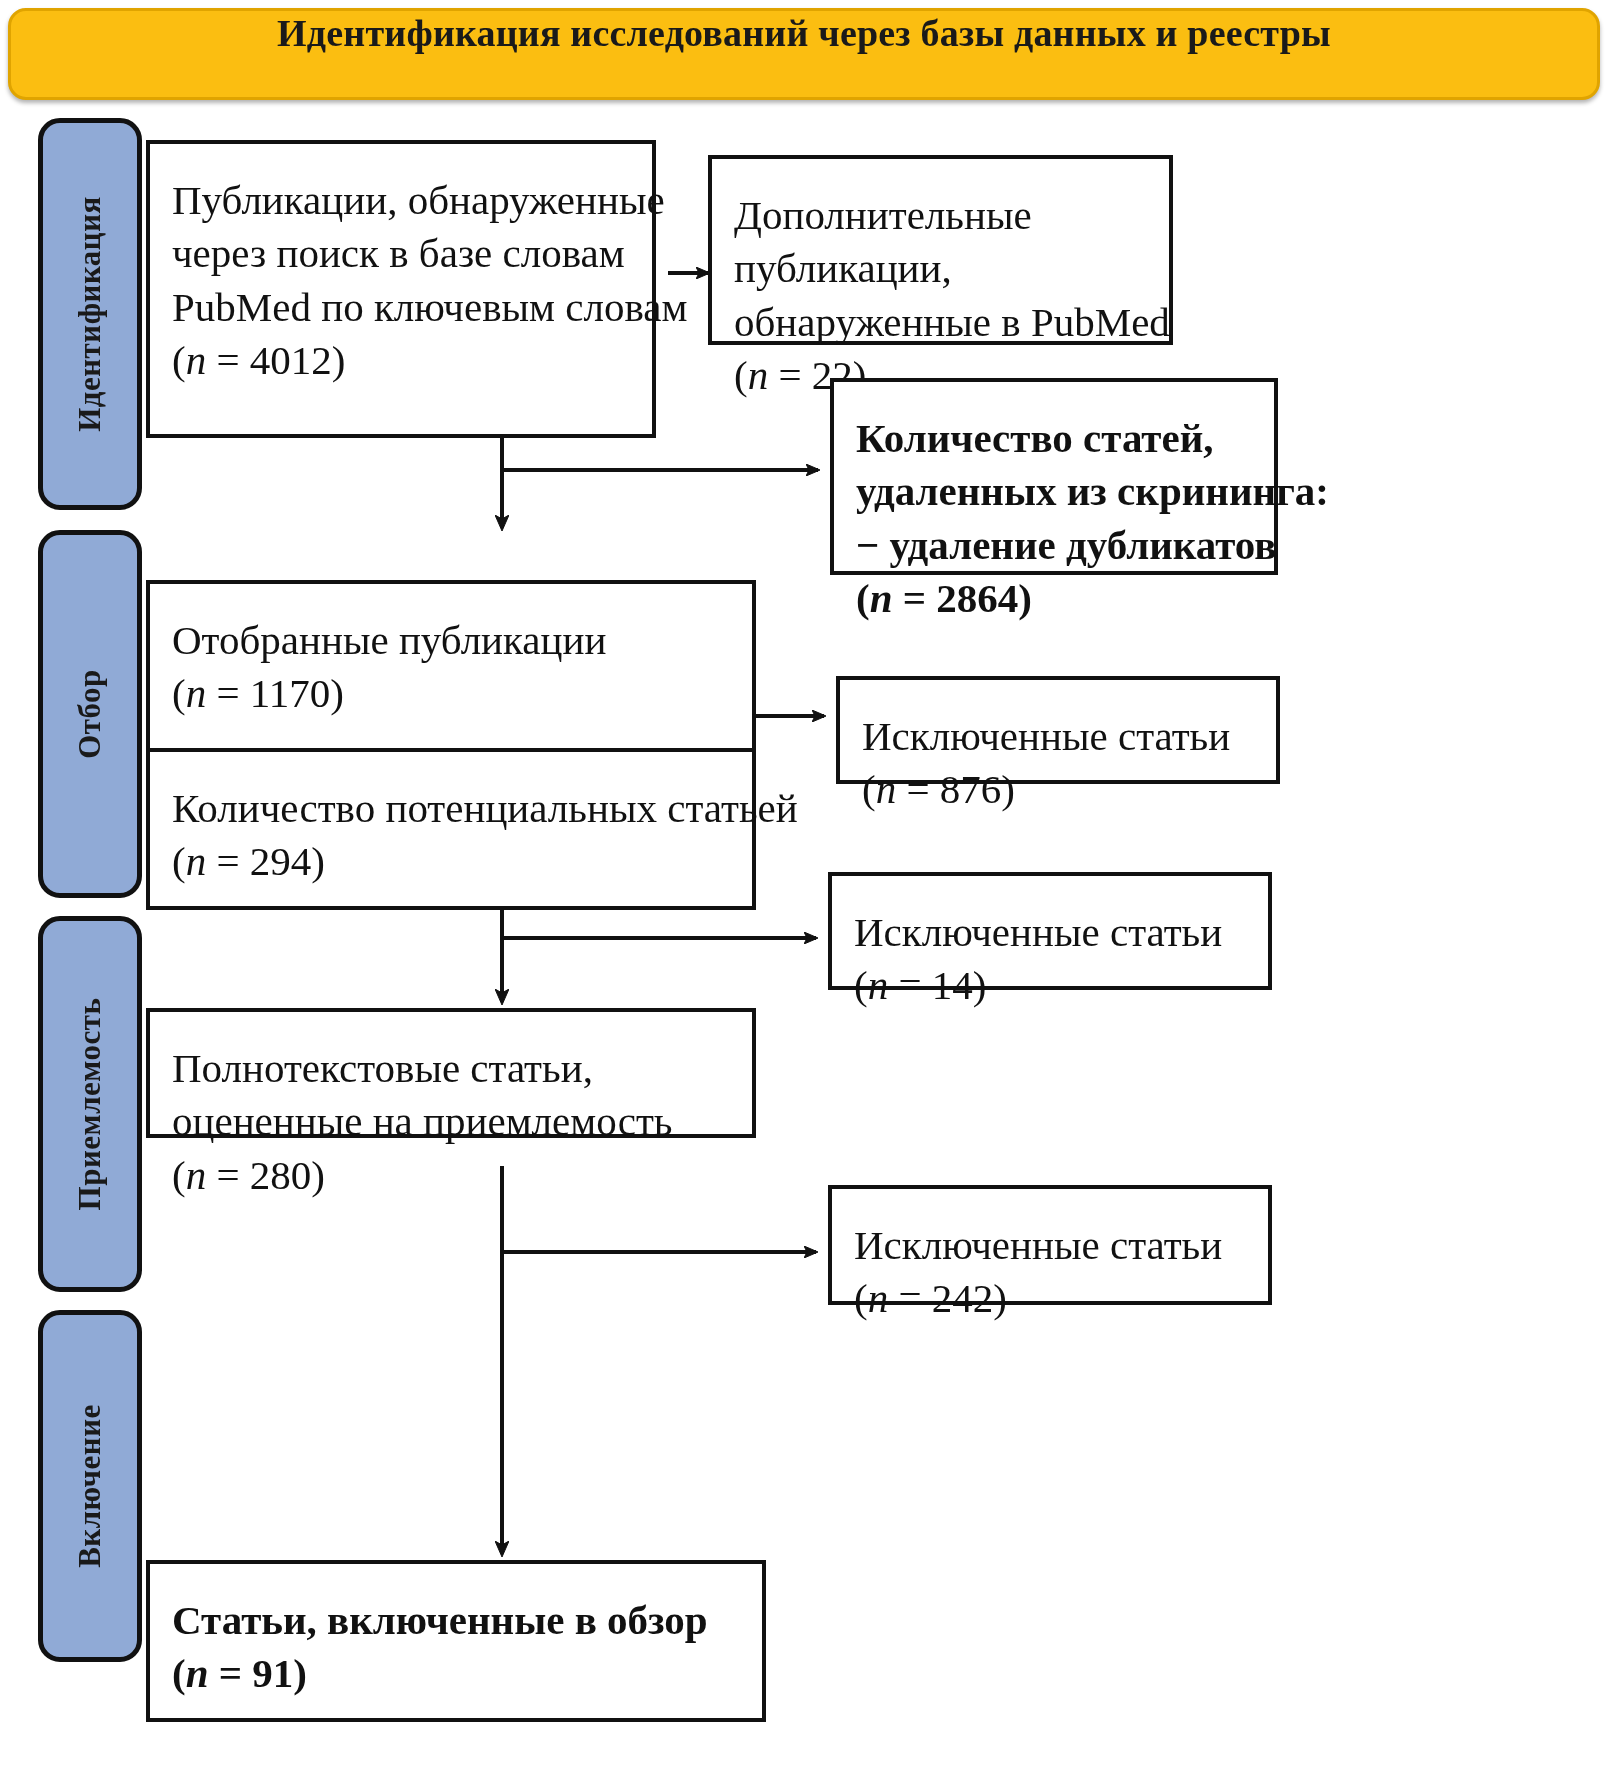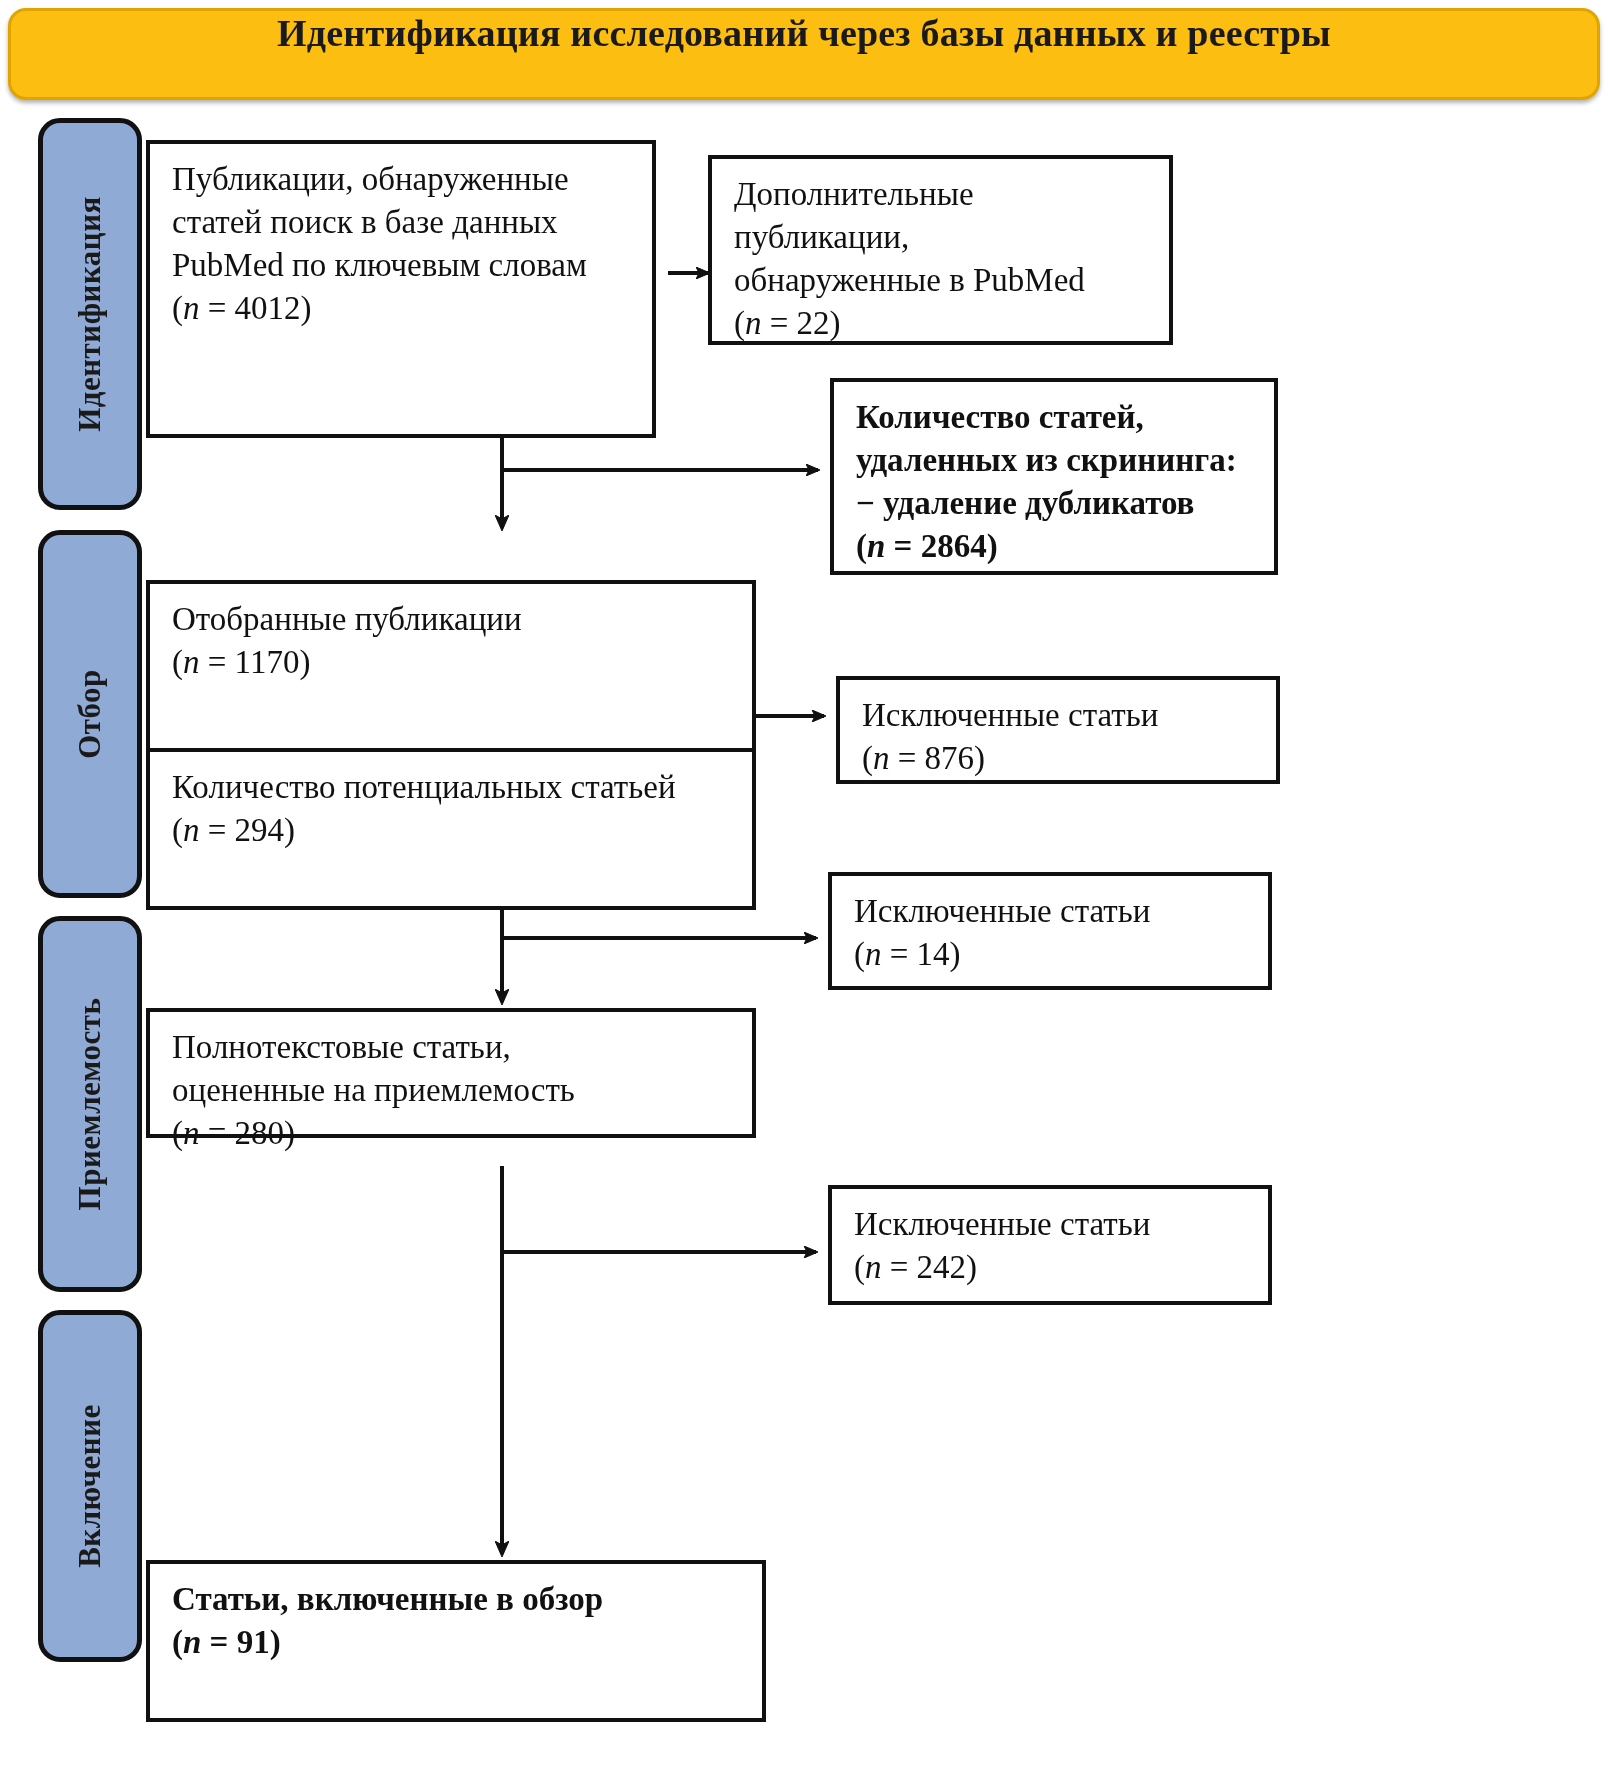--- a/index.html
+++ b/index.html
@@ -60,22 +60,22 @@
   #stage-identification { top: 118px;  height: 392px; }
   #stage-screening      { top: 530px;  height: 368px; }
   #stage-eligibility    { top: 916px;  height: 376px; }
   #stage-inclusion      { top: 1310px; height: 352px; }
 
   
   .flow-box {
     position: absolute;
     background: #ffffff;
     border: 4px solid #111111;
-    padding: 14px 20px 12px 22px;
-    font-size: 33px;
+    padding: 30px 20px 12px 22px;
+    font-size: 41px;
     line-height: 1.30;
     color: #111111;
   }
   .flow-box .ln { display: block; white-space: nowrap; }
   .flow-box .n-italic { font-style: italic; }
 
   
   #box-records-identified { left: 146px; top: 140px;  width: 510px; height: 298px; }
   #box-records-screened   { left: 146px; top: 534px;  width: 610px; height: 184px; margin-top: 46px; }
   #box-titles-screened    { left: 146px; top: 748px;  width: 610px; height: 162px; }
@@ -141,21 +141,21 @@
 
   <path d="M502,910 L502,1002" stroke-width="4" fill="none" marker-end="url(#arrowD)"></path>
   <path d="M502,938 L816,938" stroke-width="4" fill="none" marker-end="url(#arrowR)"></path>
 
   <path d="M502,1166 L502,1554" stroke-width="4" fill="none" marker-end="url(#arrowD)"></path>
   <path d="M502,1252 L816,1252" stroke-width="4" fill="none" marker-end="url(#arrowR)"></path>
 </svg>
 
 <div class="flow-box" id="box-records-identified">
   <span class="ln">Публикации, обнаруженные</span>
-  <span class="ln">статей поиск в базе данных</span>
+  <span class="ln">через поиск в базе словам</span>
   <span class="ln">PubMed по ключевым словам</span>
   <span class="ln"><span>(</span><span class="n-italic">n</span><span> = 4012)</span></span>
 </div>
 
 <div class="flow-box" id="box-additional-records">
   <span class="ln">Дополнительные</span>
   <span class="ln">публикации,</span>
   <span class="ln">обнаруженные в PubMed</span>
   <span class="ln"><span>(</span><span class="n-italic">n</span><span> = 22)</span></span>
 </div>

